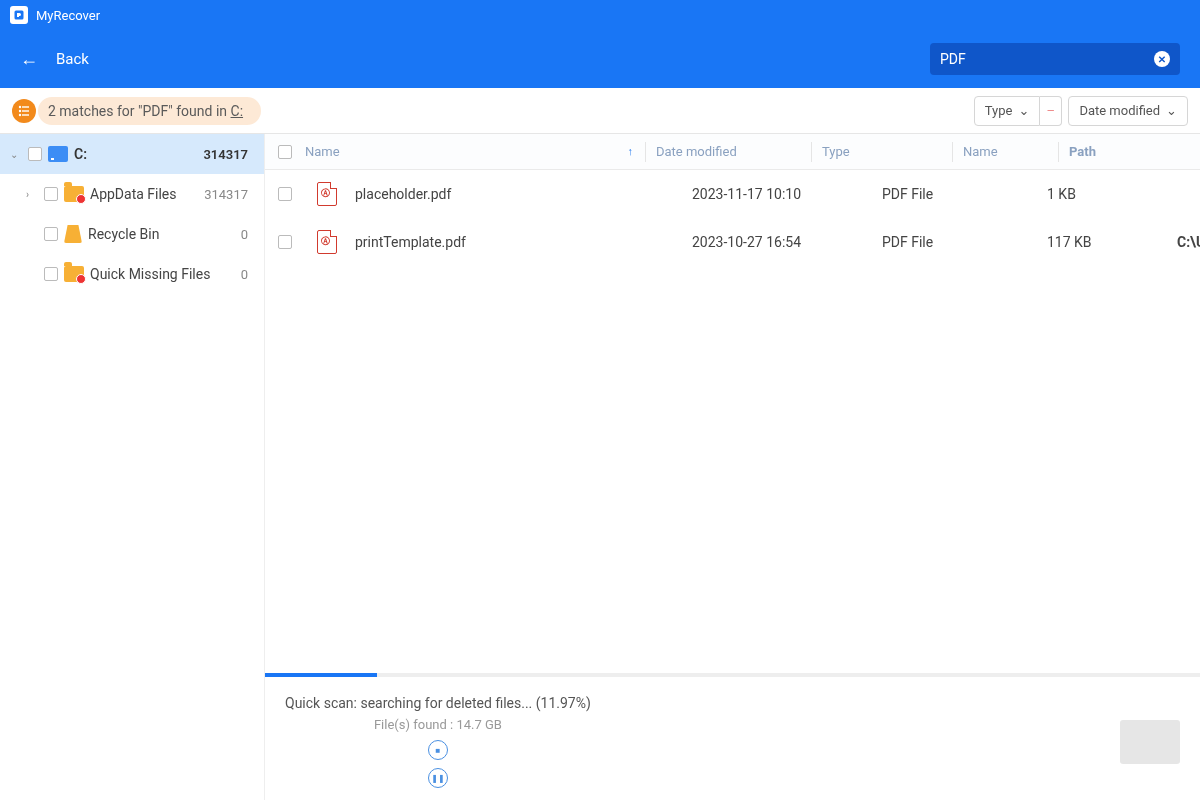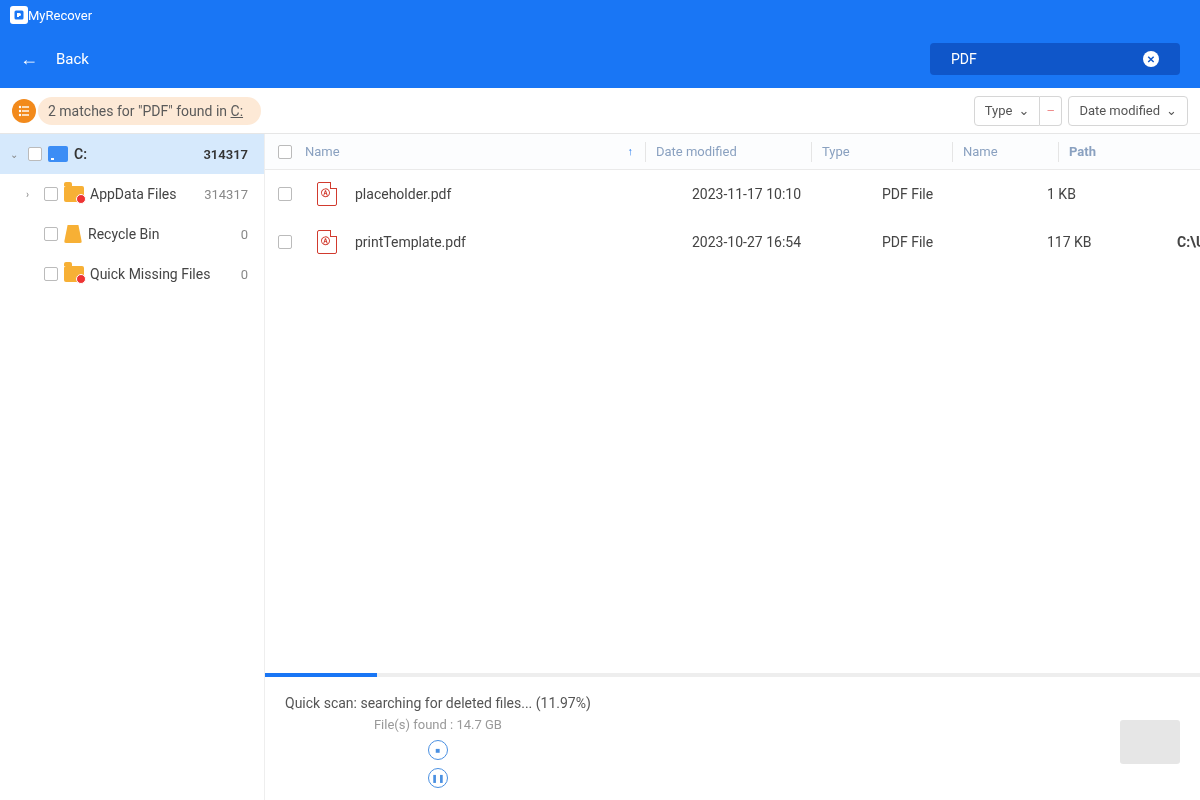--- a/index.html
+++ b/index.html
@@ -1,25 +1,25 @@
 <!DOCTYPE html>
 <html><head>
 <meta charset="utf-8">
 <style>
 * { margin: 0; padding: 0; box-sizing: border-box; font-family: -apple-system, BlinkMacSystemFont, "Segoe UI", Roboto, Arial, sans-serif; }
 html, body { width: 1200px; height: 800px; overflow: hidden; background: #fff; }
 
-.titlebar { height: 30px; background: #1976f5; display: flex; align-items: center; padding: 0 10px; color: #fff; font-size: 13px; }
+.titlebar { height: 30px; background: #1976f5; display: flex; align-items: center; padding: 0 10px; color: #fff; font-size: 13px; gap: 8px; }
 .app-logo { width: 18px; height: 18px; background: #fff; border-radius: 3px; display: flex; align-items: center; justify-content: center; }
 .app-logo svg { width: 12px; height: 12px; }
 
 .header { height: 58px; background: #1976f5; display: flex; align-items: center; padding: 0 20px; justify-content: space-between; }
 .back-group { display: flex; align-items: center; gap: 18px; color: #fff; font-size: 15px; cursor: pointer; }
 .back-arrow { font-size: 18px; }
-.search-box { width: 250px; height: 32px; background: #0f56c9; border-radius: 4px; display: flex; align-items: center; padding: 0 21px; }
+.search-box { width: 250px; height: 32px; background: #0f56c9; border-radius: 4px; display: flex; align-items: center; padding: 0 10px; }
 .search-input { flex: 1; background: transparent; border: none; color: #fff; font-size: 14px; outline: none; }
 .search-input::placeholder { color: #b8d3fa; }
 .clear-icon { width: 16px; height: 16px; background: #fff; color: #0f56c9; border-radius: 50%; display: flex; align-items: center; justify-content: center; font-size: 10px; font-weight: bold; cursor: pointer; }
 
 .toolbar { height: 46px; border-bottom: 1px solid #e6e6e6; display: flex; align-items: center; padding: 0 12px; justify-content: space-between; }
 .match-badge { display: flex; align-items: center; gap: 10px; }
 .badge-icon { width: 24px; height: 24px; background: #f28a1c; border-radius: 50%; display: flex; align-items: center; justify-content: center; color: #fff; font-size: 12px; }
 .match-pill { background: #fde9d6; color: #5a5a5a; padding: 6px 18px 6px 10px; border-radius: 14px; font-size: 14px; margin-left: -8px; }
 .match-pill .underline { text-decoration: underline; }
 .filters { display: flex; align-items: center; gap: 6px; }

